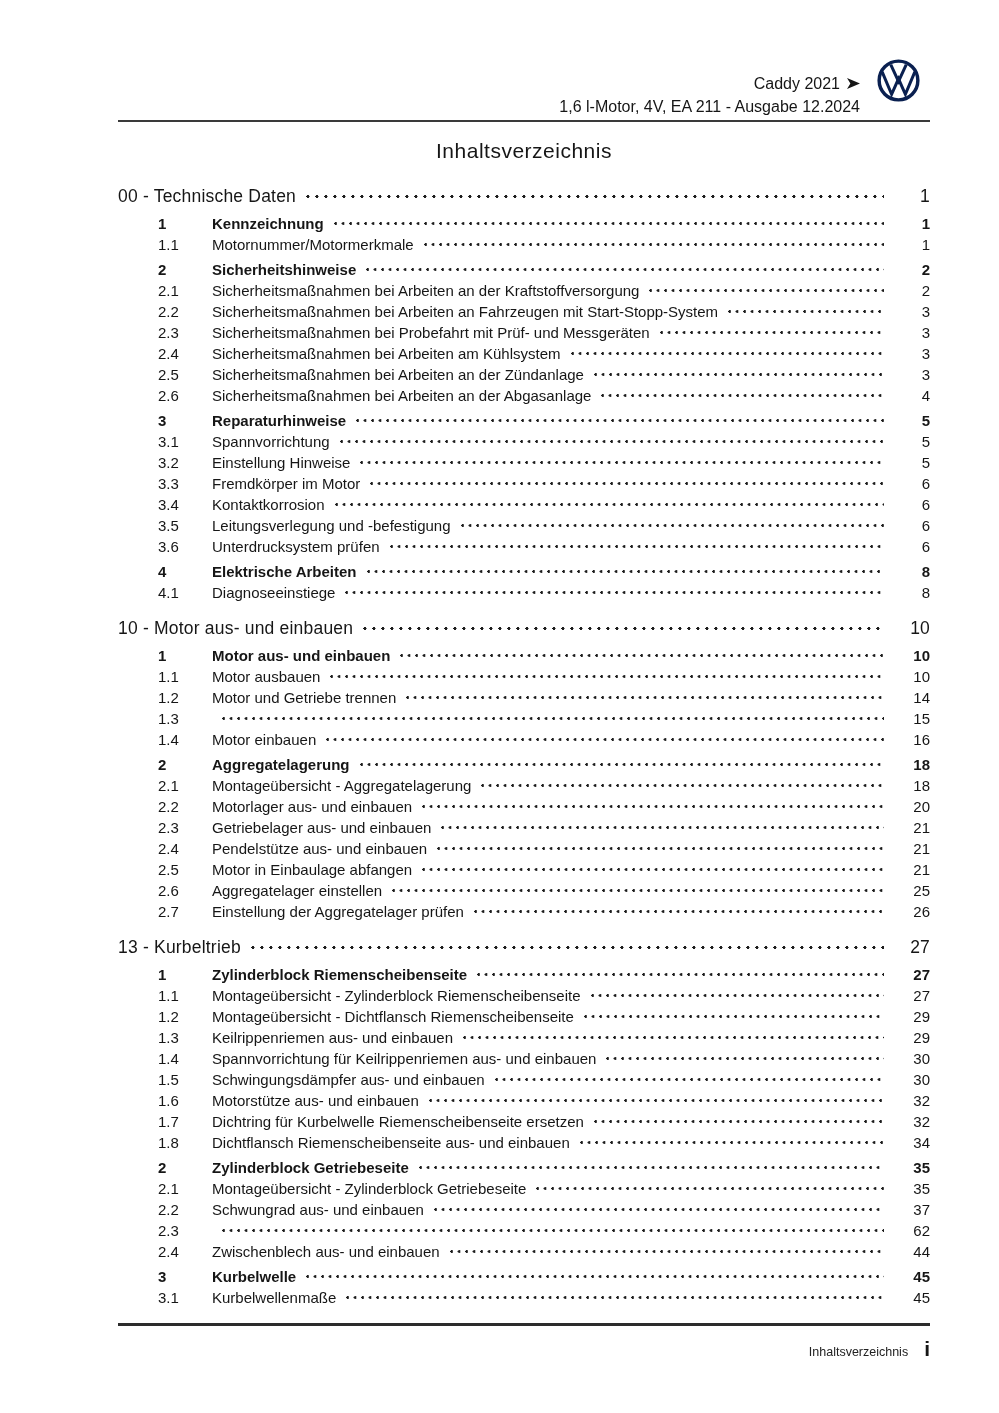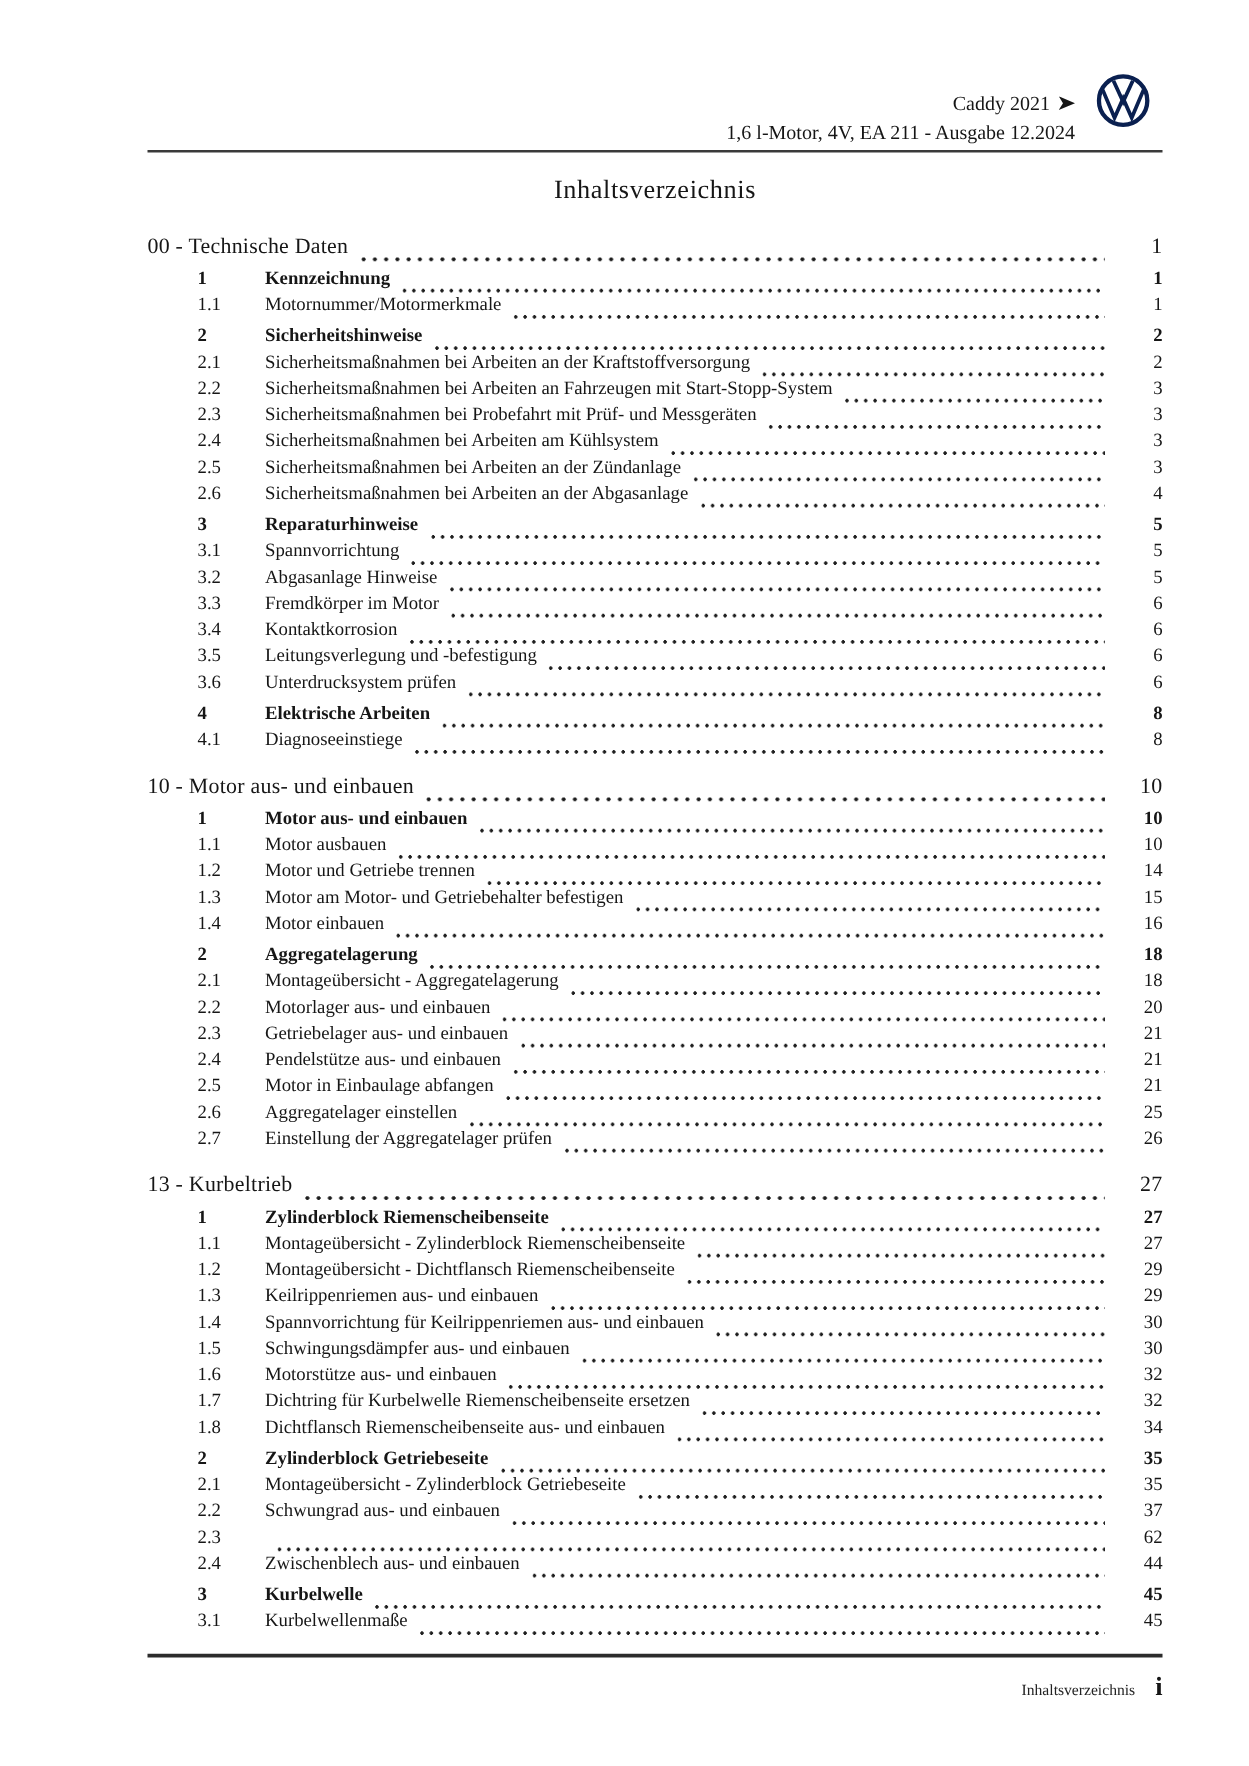--- a/index.html
+++ b/index.html
@@ -1,20 +1,20 @@
 <!DOCTYPE html>
 <html><head>
 <meta charset="utf-8">
 <style>
   html, body { margin: 0; padding: 0; background: #ffffff; }
   .page {
     position: relative;
     width: 999px; height: 1413px;
     background: #ffffff;
-    font-family: Liberation Serif, serif;
+    font-family: Liberation Sans, sans-serif;
     color: #161616;
     overflow: hidden;
   }
   
   .header-text {
     position: absolute; top: 72px; right: 139px;
     text-align: right; font-size: 16px; line-height: 23px;
     white-space: nowrap;
   }
   .model-arrow {
@@ -31,21 +31,21 @@
   
   .content { margin: 0 69px 0 118px; }
   .page-title {
     padding-top: 138px;
     text-align: center;
     font-size: 21px; line-height: 26px; font-weight: 400;
     letter-spacing: 0.5px;
   }
   
   #toc { margin-top: 20px; }
-  .row { display: flex; align-items: flex-end; }
+  .row { display: flex; align-items: center; }
   .row.chapter {
     font-size: 17.5px; line-height: 25px; margin-top: 13px;
     letter-spacing: 0.2px;
   }
   .row.entry { font-size: 15px; line-height: 21px; padding-left: 40px; }
   .row.entry.l1 { font-weight: 700; margin-top: 4px; }
   .num { flex: none; width: 54px; }
   .title { flex: none; white-space: nowrap; }
   .leader {
     flex: 1 1 auto; height: 3px; margin: 0 12px 0 10px;
@@ -158,21 +158,21 @@
           <span class="pagenum">5</span>
         </div>
         <div class="row entry">
           <span class="num">3.1</span>
           <span class="title">Spannvorrichtung</span>
           <span class="leader"></span>
           <span class="pagenum">5</span>
         </div>
         <div class="row entry">
           <span class="num">3.2</span>
-          <span class="title">Abgasanlage Hinweise</span>
+          <span class="title">Einstellung Hinweise</span>
           <span class="leader"></span>
           <span class="pagenum">5</span>
         </div>
         <div class="row entry">
           <span class="num">3.3</span>
           <span class="title">Fremdkörper im Motor</span>
           <span class="leader"></span>
           <span class="pagenum">6</span>
         </div>
         <div class="row entry">
@@ -223,21 +223,20 @@
           <span class="pagenum">10</span>
         </div>
         <div class="row entry">
           <span class="num">1.2</span>
           <span class="title">Motor und Getriebe trennen</span>
           <span class="leader"></span>
           <span class="pagenum">14</span>
         </div>
         <div class="row entry">
           <span class="num">1.3</span>
-          <span class="title">Motor am Motor- und Getriebehalter befestigen</span>
           <span class="leader"></span>
           <span class="pagenum">15</span>
         </div>
         <div class="row entry">
           <span class="num">1.4</span>
           <span class="title">Motor einbauen</span>
           <span class="leader"></span>
           <span class="pagenum">16</span>
         </div>
         <div class="row entry l1">

